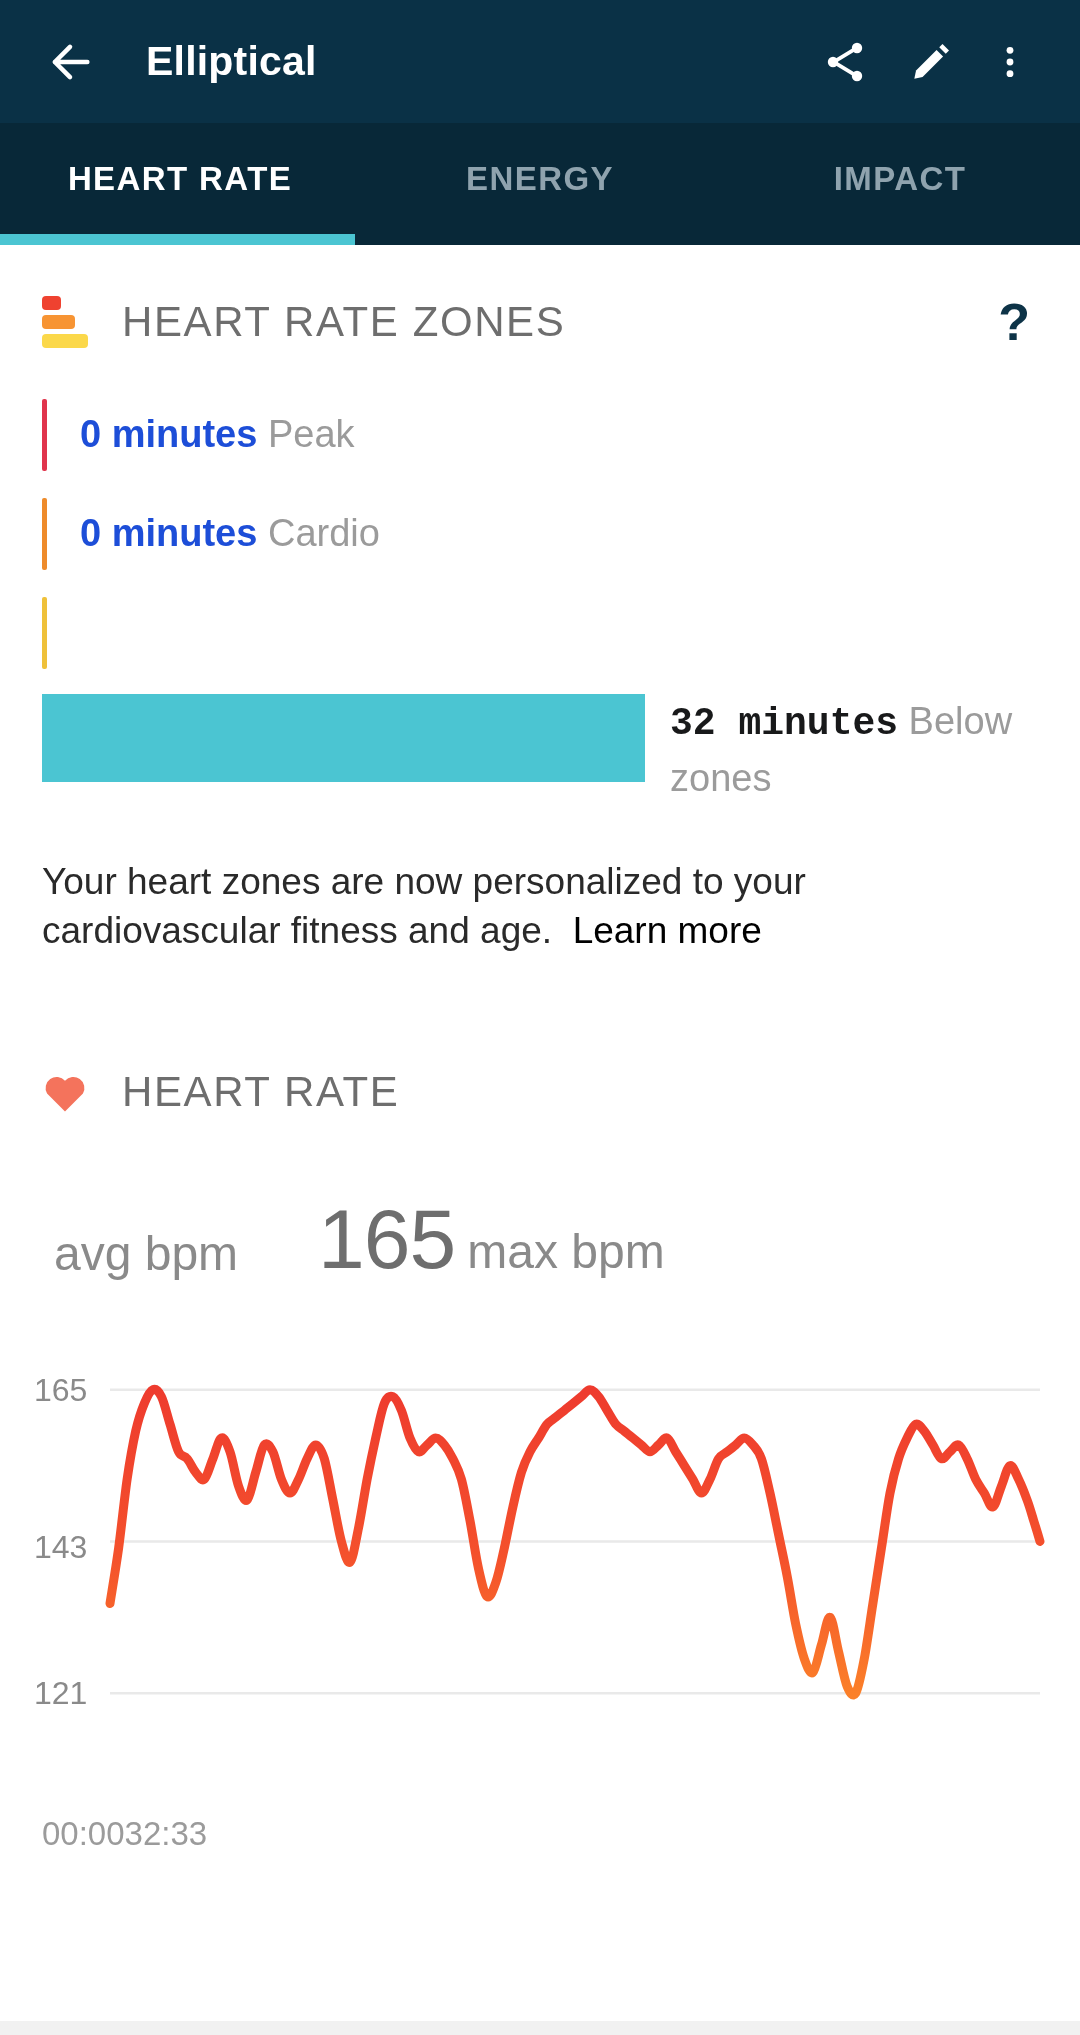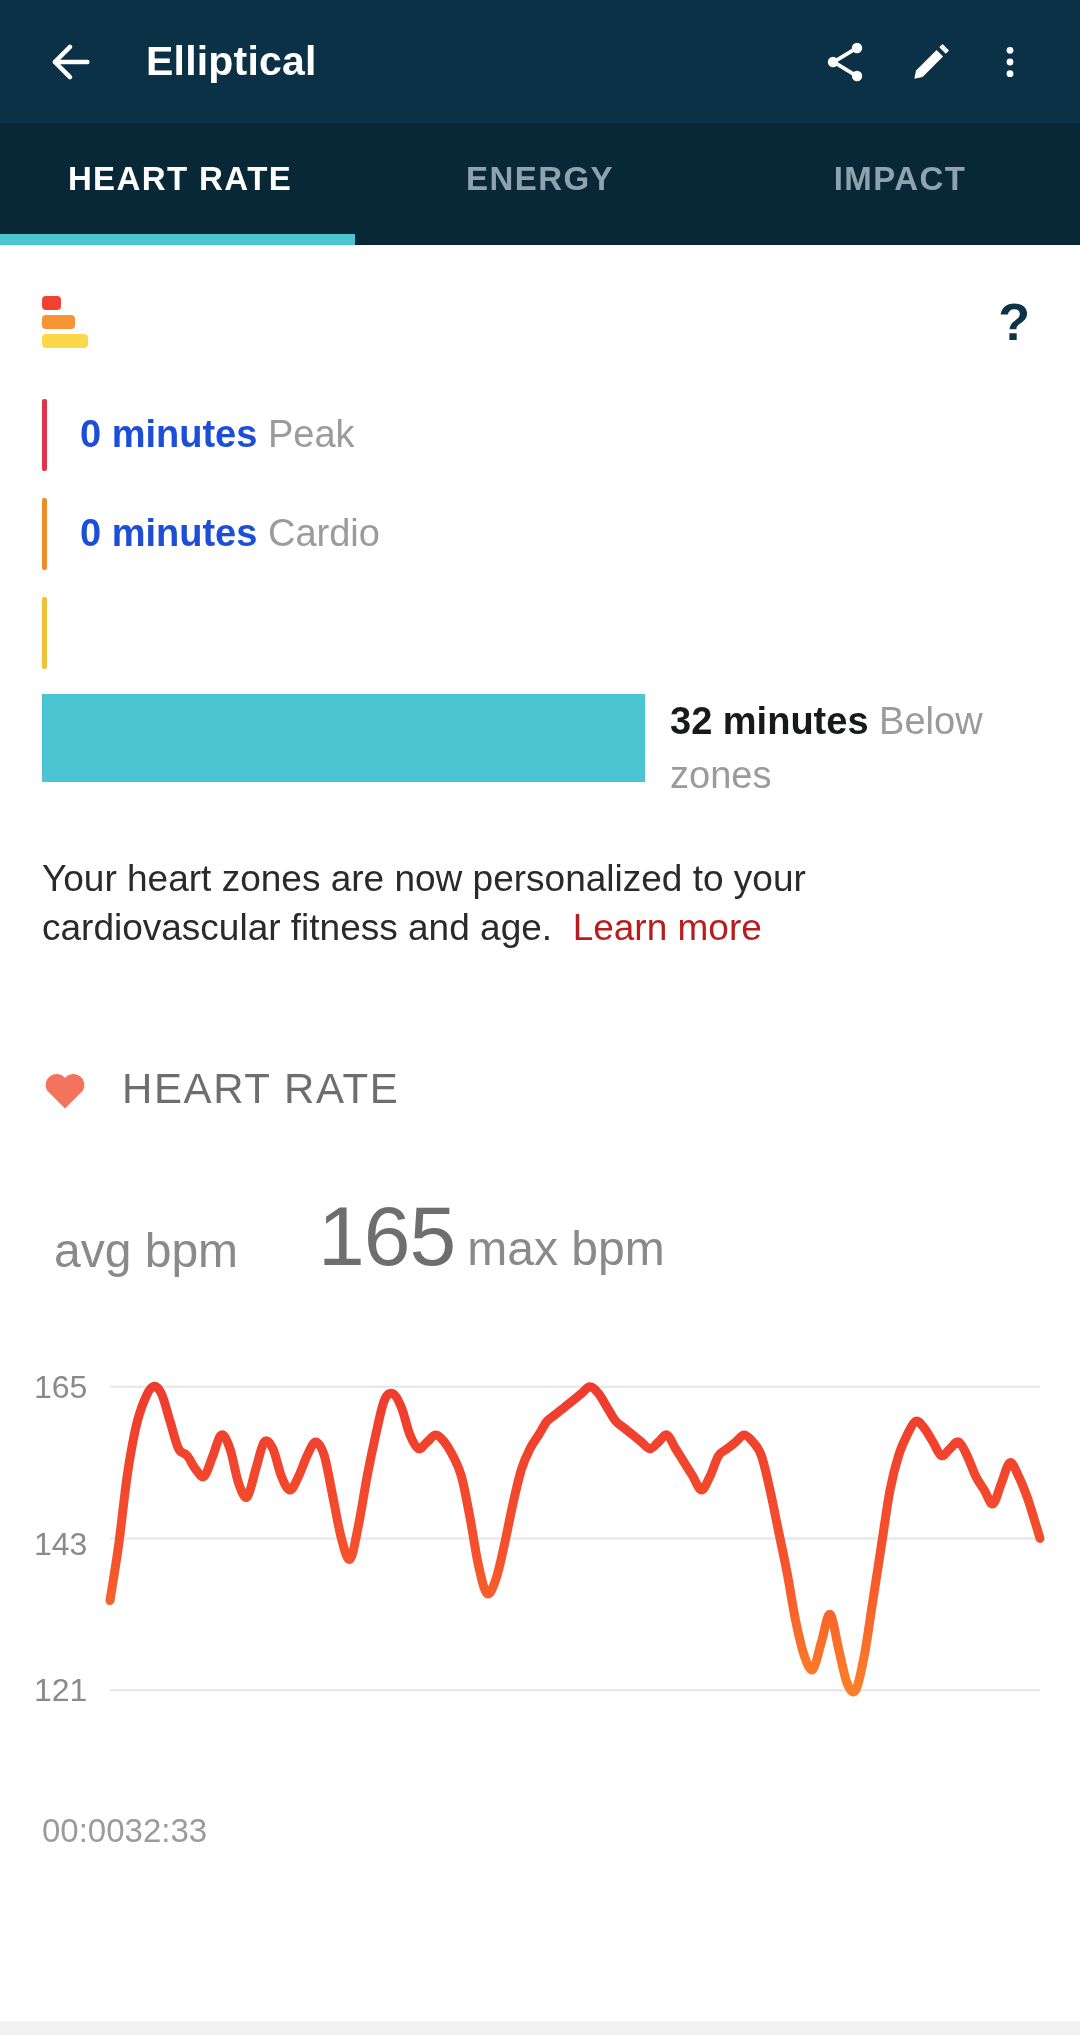--- a/index.html
+++ b/index.html
@@ -173,33 +173,33 @@
     height: 88px;
     background: #4bc5d2;
     flex: 0 0 auto;
   }
   .below-text {
     margin-left: 25px;
     font-size: 38px;
     line-height: 54px;
     max-width: 360px;
   }
-  .below-text .val { color: #18191a; font-weight: bold; }
+  .below-text .val { color: #18191a; font-weight: bold; font-family: Liberation Mono, monospace; }
   .below-text .lbl { color: #9b9b9b; }
 
   
   .note {
     padding: 0 42px;
     margin-top: 52px;
     font-size: 37px;
     line-height: 49px;
     color: #2a2a2a;
     max-width: 920px;
   }
-  .note .link { color: #b91c1c; }
+  .note .link { color: #000000; }
 
   
   .hr-stats {
     display: flex;
     align-items: flex-end;
     padding: 0 42px;
     margin-top: 64px;
   }
   .stat { display: flex; align-items: baseline; }
   .stat + .stat { margin-left: 80px; }
@@ -293,20 +293,21 @@
   </div>
 
   <div class="content">
 
     <div class="section-head">
       <span class="zones-icon">
         <i class="z1"></i>
           <i class="z2"></i>
           <i class="z3"></i>
       </span>
+      <span class="section-title">HEART RATE ZONES</span>
       <span class="spacer"></span>
       <span class="help-icon">?</span>
     </div>
 
     <div class="zone-list">
 
       <div class="zone-row">
         <span class="zone-stripe" style="background:#e0344c"></span>
         <span class="zone-text">
           <span class="val">0 minutes</span>

